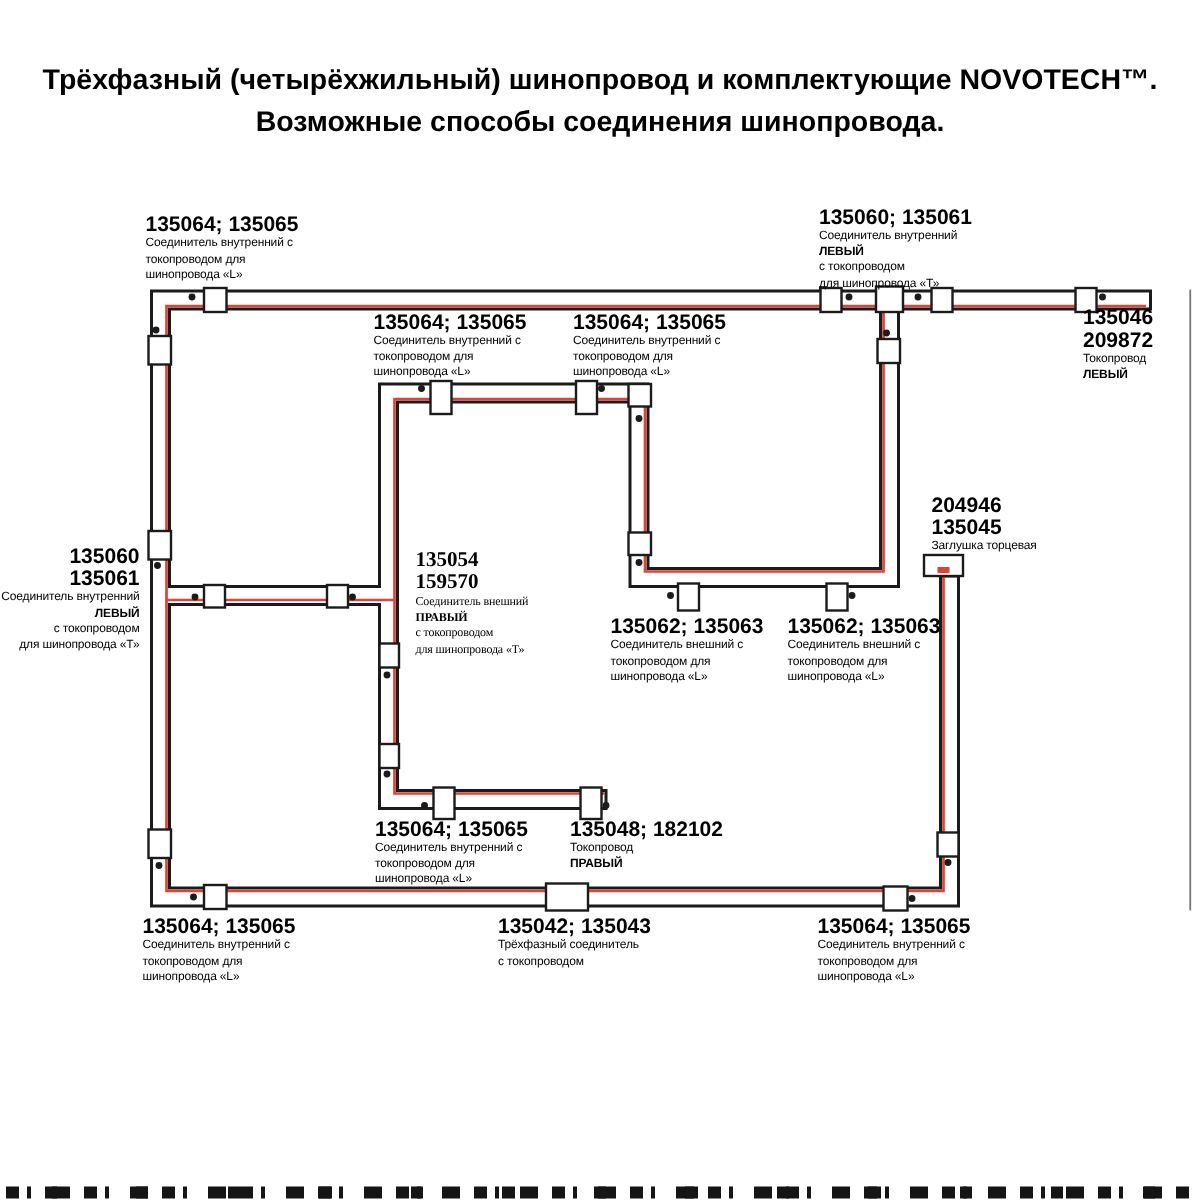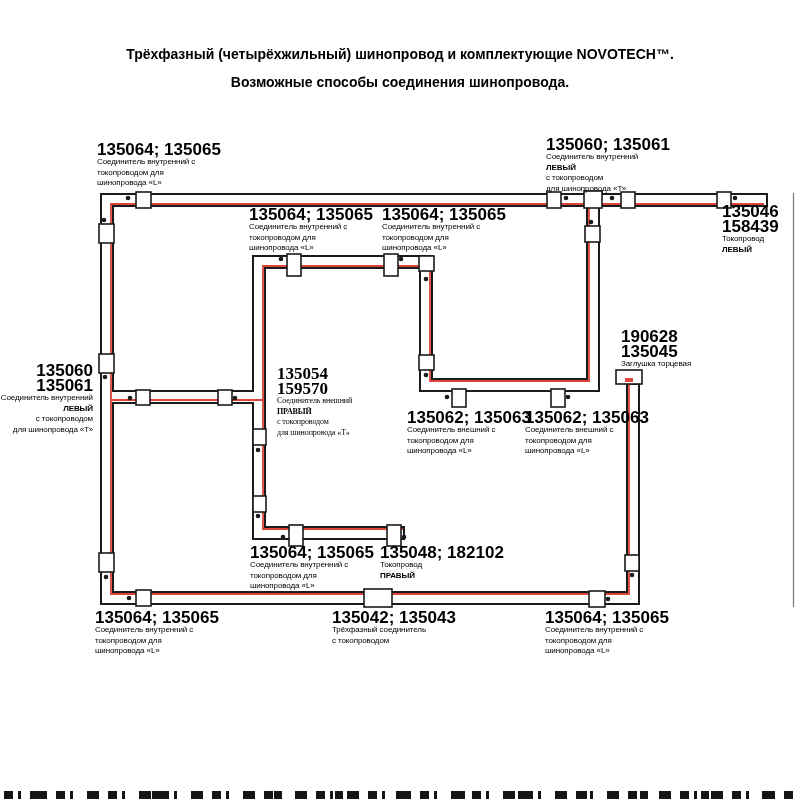--- a/index.html
+++ b/index.html
@@ -9,25 +9,25 @@
     --c-text:#000000;
   }
   html,body{margin:0;padding:0;background:#fff;}
   .page{
     position:relative;width:800px;height:800px;background:var(--c-bg);
     font-family:"Liberation Sans","DejaVu Sans",sans-serif;color:var(--c-text);
     overflow:hidden;
   }
   .title{
     position:absolute;top:40px;left:0;width:800px;text-align:center;
-    font-weight:bold;font-size:14px;line-height:28px;letter-spacing:0;
+    font-weight:bold;font-size:19px;line-height:28px;letter-spacing:0;
   }
   svg.diagram{position:absolute;top:0;left:0;}
   .part-label{position:absolute;white-space:nowrap;}
-  .part-label .nums{font-weight:bold;font-size:17px;line-height:15px;letter-spacing:0;}
+  .part-label .nums{font-weight:bold;font-size:14px;line-height:15px;letter-spacing:0;}
   .part-label .desc{font-size:8px;line-height:10.5px;letter-spacing:-0.1px;}
   .part-label .desc.b{font-weight:bold;}
   .part-label.right{text-align:right;padding-left:22px;}
   .connector{fill:#ffffff;stroke:var(--c-track);stroke-width:1.6;}
   .dot{fill:var(--c-track);}
   .edge-artifact{
     position:absolute;left:4px;top:791px;width:792px;height:8px;
     background:
       repeating-linear-gradient(90deg,#151515 0 9px,transparent 9px 14px,#151515 14px 17px,transparent 17px 31px,#151515 31px 43px,transparent 43px 52px),
       repeating-linear-gradient(90deg,transparent 0 26px,#151515 26px 34px,transparent 34px 61px);
@@ -135,21 +135,21 @@
           <div>135060; 135061</div>
         </div>
         <div class="desc">Соединитель внутренний</div>
         <div class="desc b">ЛЕВЫЙ</div>
         <div class="desc">с токопроводом</div>
         <div class="desc">для шинопровода «Т»</div>
       </div>
       <div class="part-label" style="left: 722px; top: 204px;">
         <div class="nums">
           <div>135046</div>
-          <div>158439</div>
+          <div>209872</div>
         </div>
         <div class="desc">Токопровод</div>
         <div class="desc b">ЛЕВЫЙ</div>
       </div>
       <div class="part-label" style="left: 249px; top: 207px;">
         <div class="nums">
           <div>135064; 135065</div>
         </div>
         <div class="desc">Соединитель внутренний с</div>
         <div class="desc">токопроводом для</div>
@@ -194,21 +194,21 @@
       <div class="part-label" style="left: 525px; top: 410px;">
         <div class="nums">
           <div>135062; 135063</div>
         </div>
         <div class="desc">Соединитель внешний с</div>
         <div class="desc">токопроводом для</div>
         <div class="desc">шинопровода «L»</div>
       </div>
       <div class="part-label" style="left: 621px; top: 329px;">
         <div class="nums">
-          <div>190628</div>
+          <div>204946</div>
           <div>135045</div>
         </div>
         <div class="desc">Заглушка торцевая</div>
       </div>
       <div class="part-label" style="left: 250px; top: 545px;">
         <div class="nums">
           <div>135064; 135065</div>
         </div>
         <div class="desc">Соединитель внутренний с</div>
         <div class="desc">токопроводом для</div>

